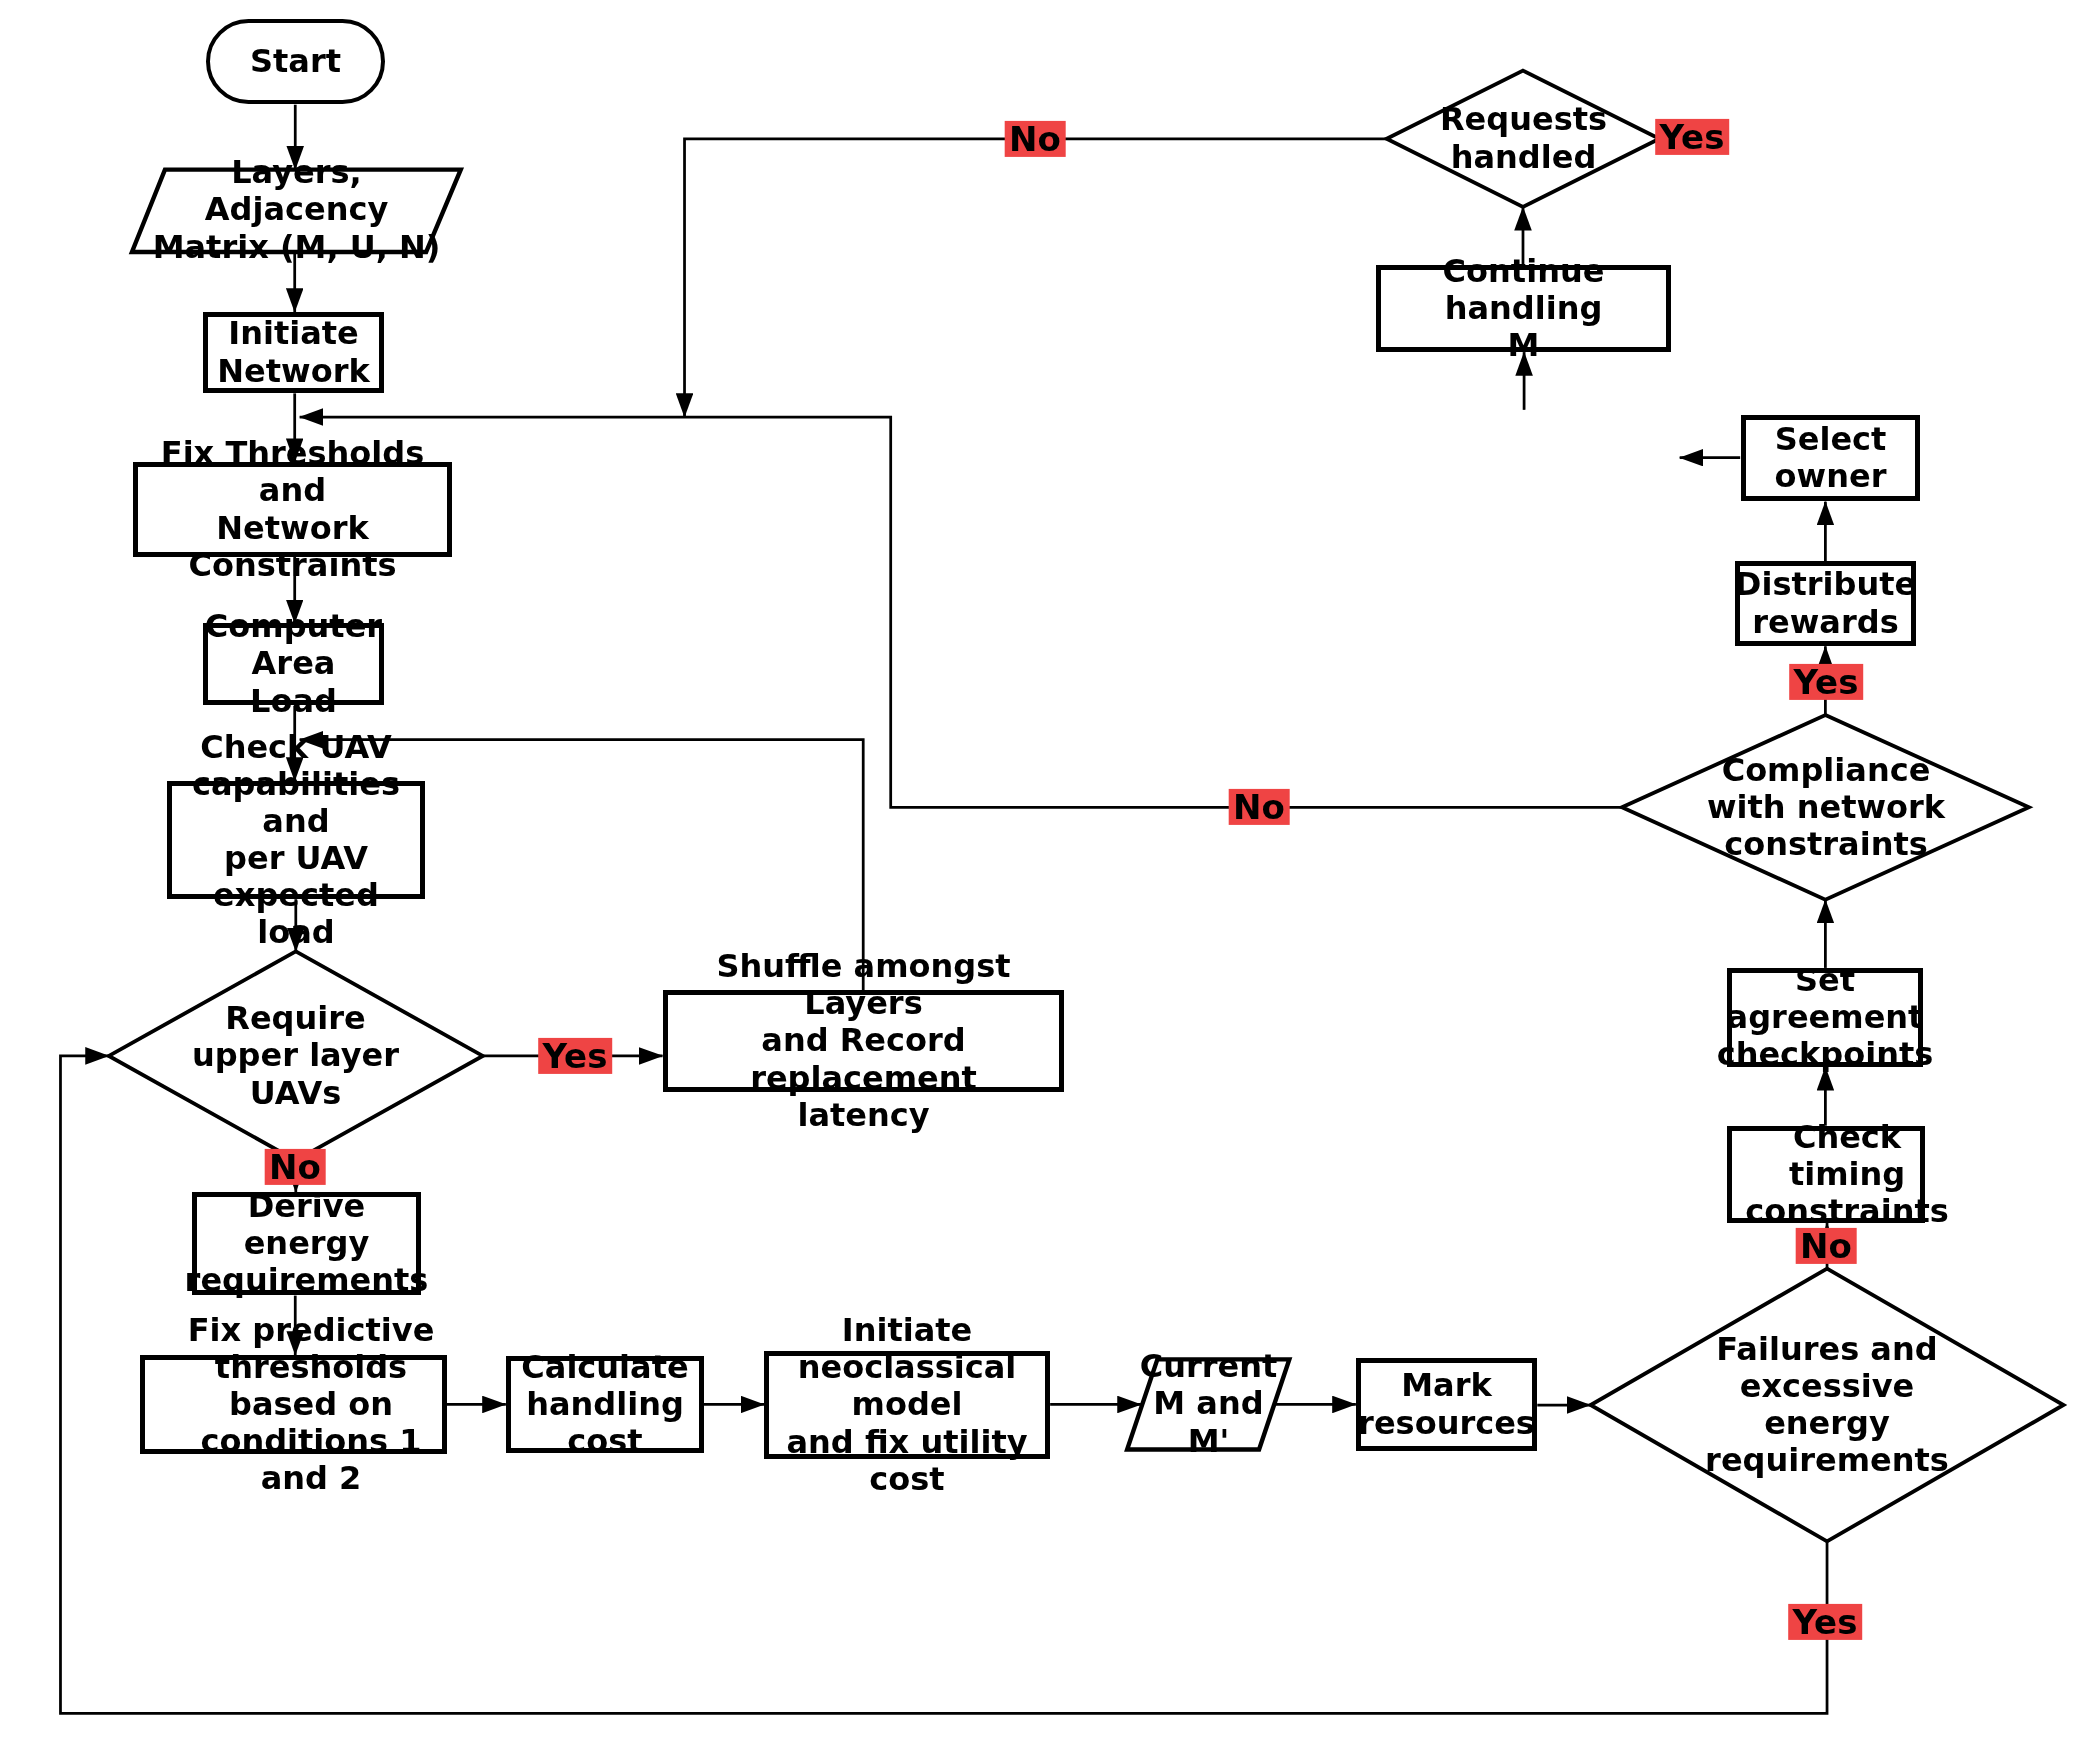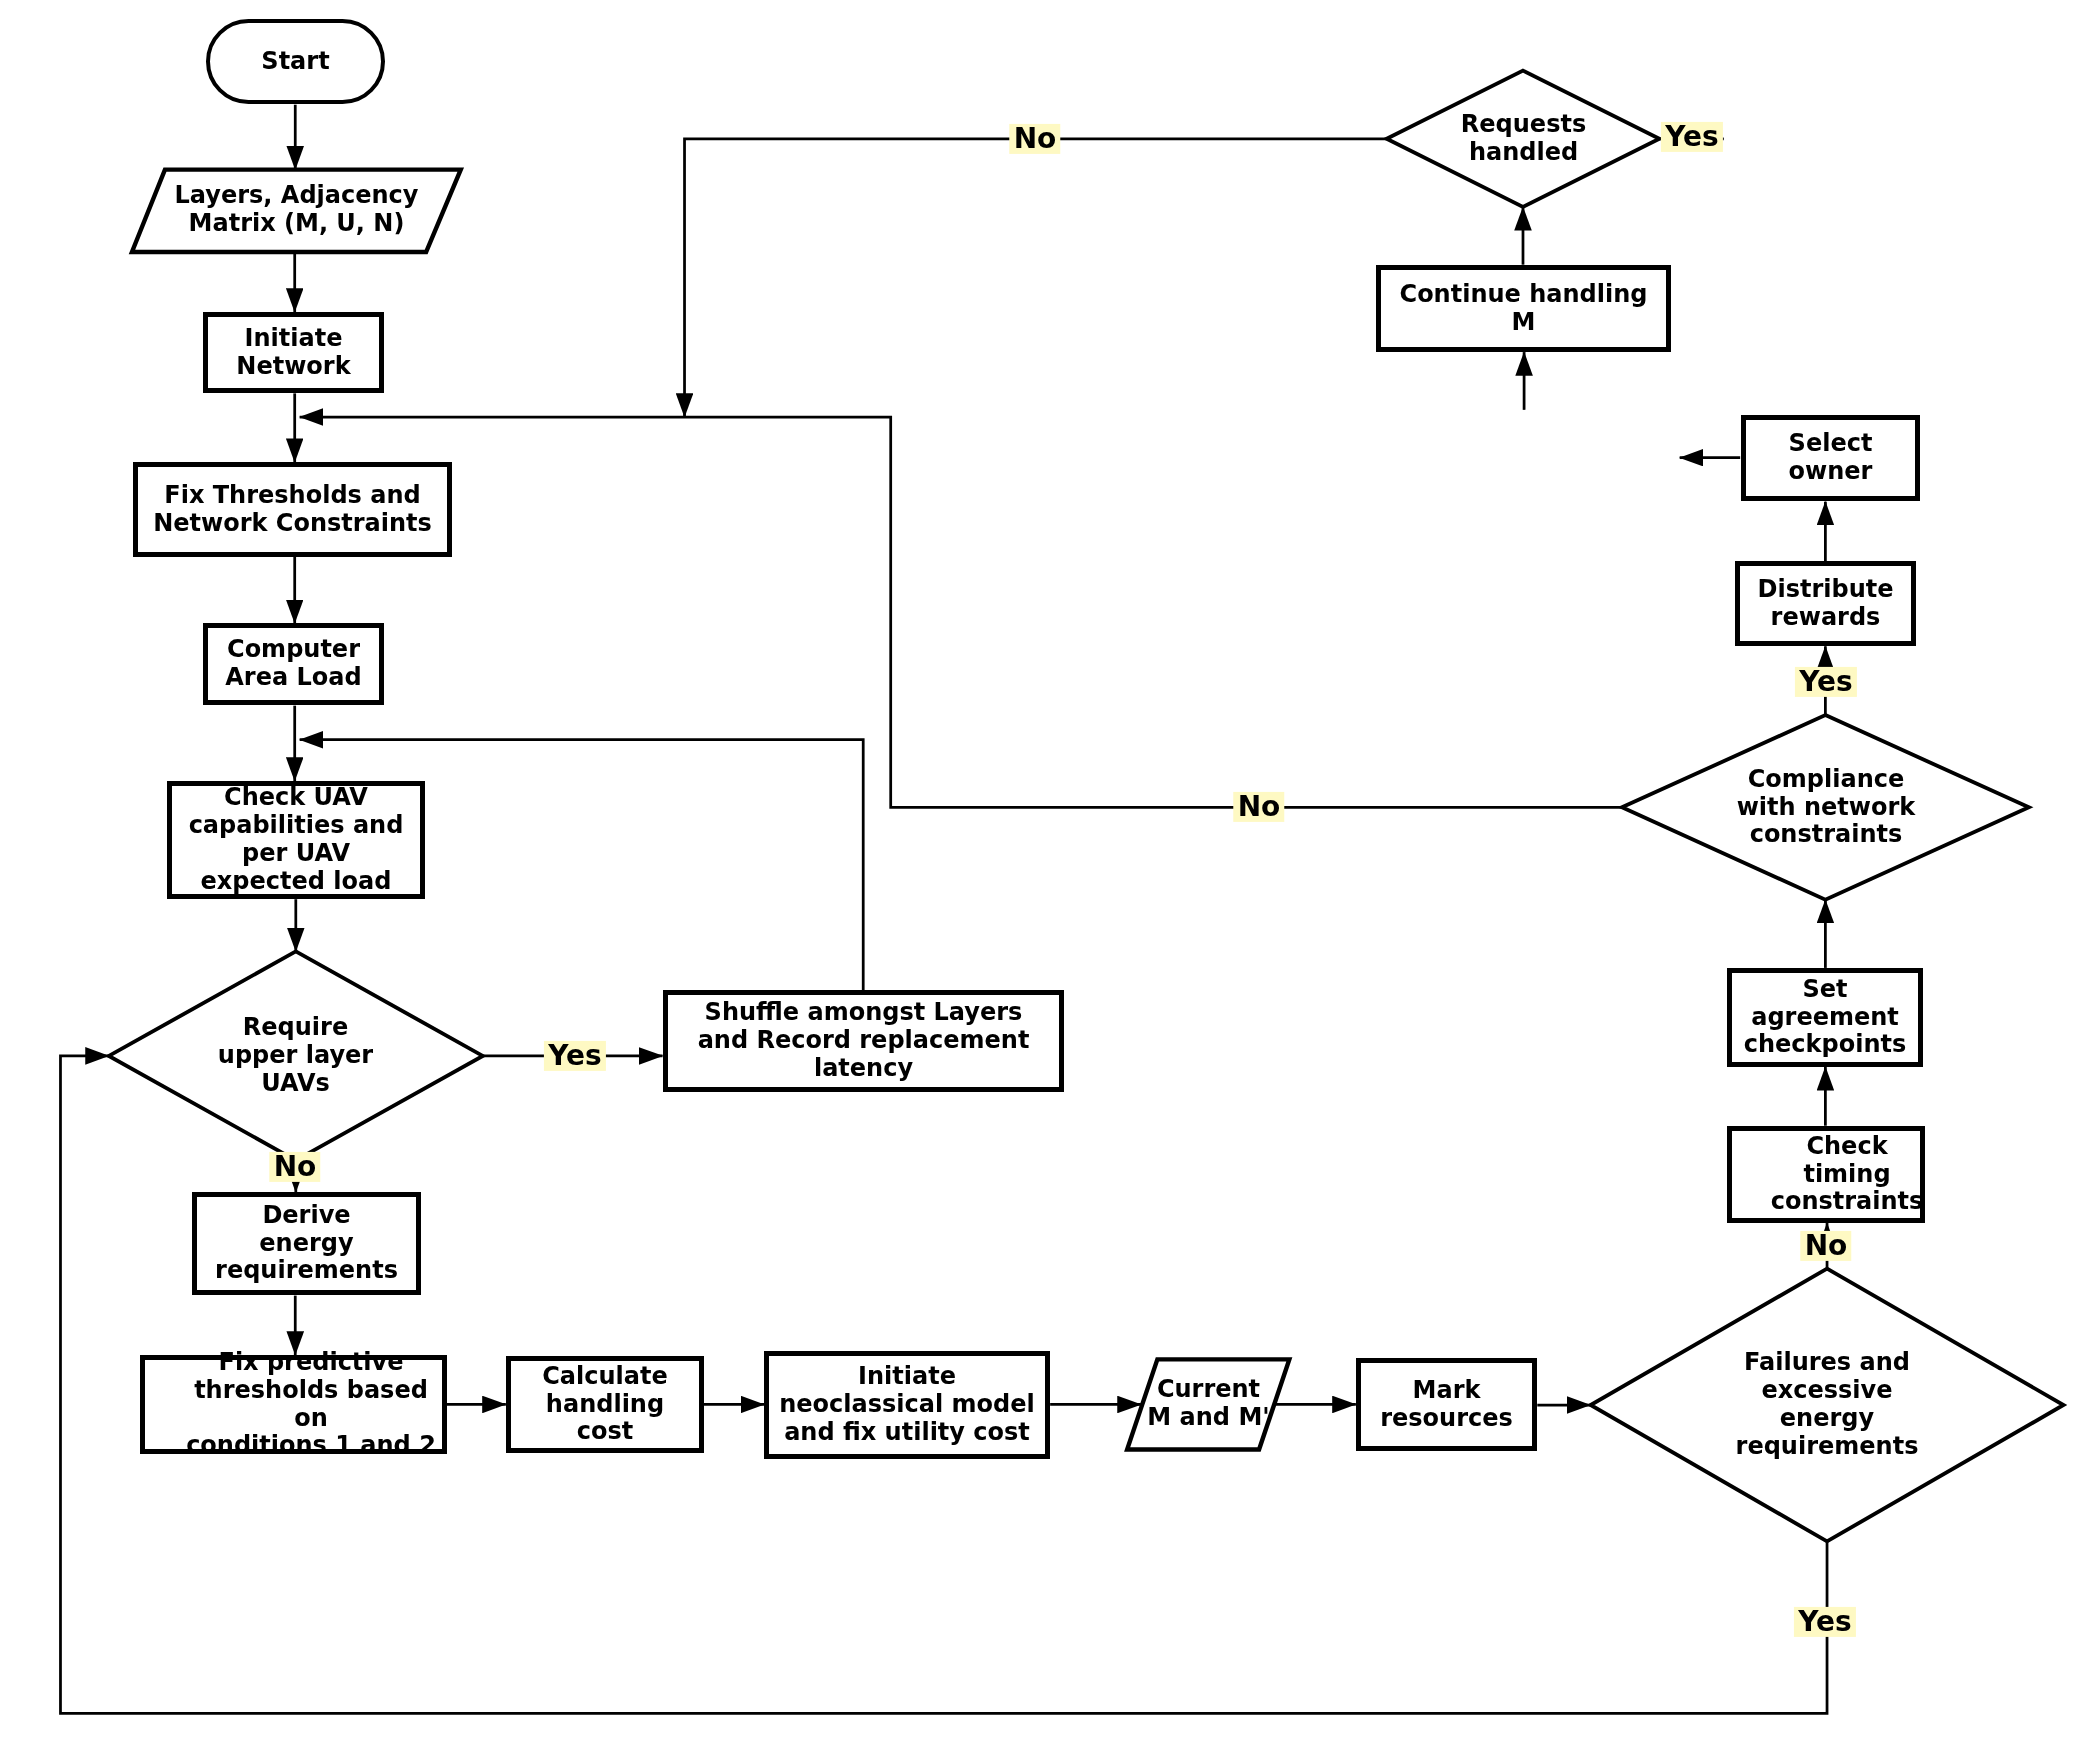--- a/index.html
+++ b/index.html
@@ -1,26 +1,26 @@
 <!DOCTYPE html>
 <html style="font-size:8.8px"><head>
 <meta charset="utf-8">
 <style>
   html,body{margin:0;padding:0;background:#ffffff;}
   #canvas{position:relative;width:2097px;height:1750px;background:#ffffff;
           font-family:"DejaVu Sans","Liberation Sans",sans-serif;color:#000;}
   #wires{position:absolute;left:0;top:0;width:2097px;height:1750px;}
   .node{position:absolute;display:flex;align-items:center;justify-content:center;
-        text-align:center;font-weight:bold;font-size:24px;line-height:1.16;
+        text-align:center;font-weight:bold;font-size:32px;line-height:1.16;
         white-space:pre-line;box-sizing:border-box;}
   .proc{border:5.5px solid #000;background:#fff;}
   .term{border:4.4px solid #000;border-radius:43px;background:#fff;}
   .shape-label{background:transparent;}
   .elabel{position:absolute;transform:translate(-50%,-50%);font-weight:bold;
-          font-size:28px;line-height:1;background:#fef9c3;padding:1.1px 4.4px;white-space:nowrap;text-align:right;}
+          font-size:34px;line-height:1;background:#ef4444;padding:1.1px 4.4px;white-space:nowrap;text-align:right;}
   path.wire{stroke:#000;stroke-width:5;fill:none;}
   polygon.shape{fill:#fff;stroke:#000;}
   polygon.diamond{stroke-width:7;}
   polygon.para{stroke-width:8;}
 </style>
 </head>
 <body>
 
 <div id="canvas">
 

